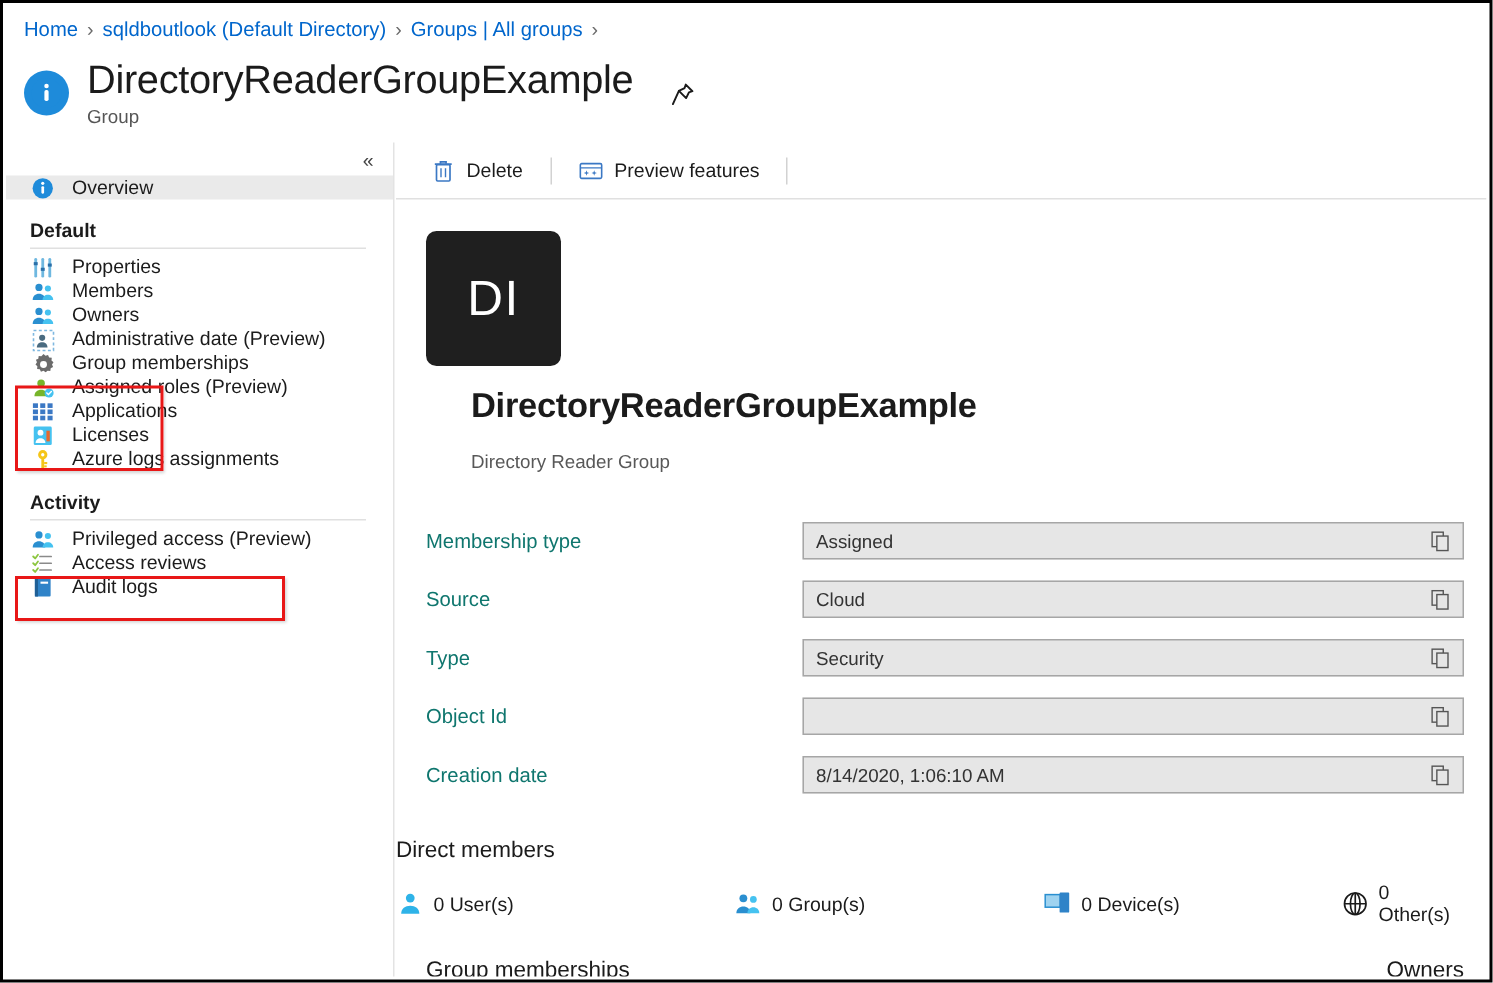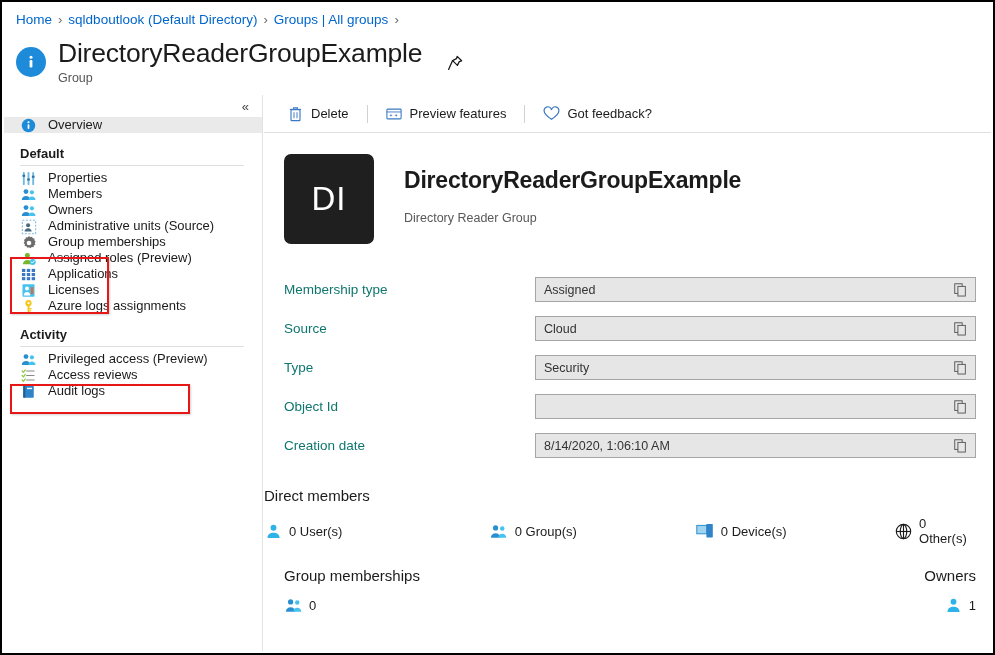--- a/index.html
+++ b/index.html
@@ -120,20 +120,21 @@
     font-size: 13px; color: #1b1b1b; cursor: pointer;
     padding: 3px 4px;
   }
   .tb-icon { width: 17px; height: 17px; display:flex; align-items:center; justify-content:center; flex:none; }
   .tb-sep { width: 1px; height: 18px; background: #d2d2d2; margin: 0 14px; }
 
   
   .group-head {
     display: flex; align-items: flex-start;
     padding: 21px 0 0 20px;
+    flex-direction: column;
   }
   .avatar {
     width: 90px; height: 90px; border-radius: 7px;
     background: #1f1f1f; color: #fff;
     display: flex; align-items: center; justify-content: center;
     font-size: 33px; font-weight: 300; letter-spacing: 1px;
     flex: none;
   }
   .group-meta { margin-left: 30px; padding-top: 13px; }
   .group-name {
@@ -285,21 +286,21 @@
     </div>
 
     <div class="nav-item">
       <span class="nav-icon">
         <svg width="16" height="16" viewBox="0 0 18 18">
           <rect x="1.5" y="1.5" width="15" height="15" fill="none" stroke="#7fb8e0" stroke-width="1.2" stroke-dasharray="2.2 1.8"></rect>
           <circle cx="8" cy="7" r="2.3" fill="#4a6b80"></circle>
           <path d="M4 14.2 c0-2.4 1.8-3.8 4-3.8 s4 1.4 4 3.8 z" fill="#4a6b80"></path>
         </svg>
       </span>
-      <span class="nav-label">Administrative units (Source)</span>
+      <span class="nav-label">Administrative date (Preview)</span>
     </div>
 
     <div class="nav-item">
       <span class="nav-icon">
         <svg width="16" height="16" viewBox="0 0 18 18">
           <path d="M9 1.2 l1.5 1.3 1.9-.6 .8 1.8 2 .3 -.2 2 1.5 1.3 -1.1 1.7 .8 1.9 -1.8 .9 -.3 2 -2-.2 -1.5 1.3 -1.6-1.2 -1.9 .7 -.9-1.8 -2-.3 .2-2 -1.4-1.3 1.1-1.7 -.8-1.9 1.8-.8 .3-2 2 .2 z" fill="#6b6b6b"></path>
           <circle cx="9" cy="9" r="2.6" fill="#fff"></circle>
         </svg>
       </span>
       <span class="nav-label">Group memberships</span>
@@ -432,28 +433,20 @@
           <svg width="16" height="14" viewBox="0 0 18 15">
             <rect x="1" y="2" width="16" height="11" rx="1" fill="none" stroke="#3b78c4" stroke-width="1.2"></rect>
             <line x1="1" y1="5.2" x2="17" y2="5.2" stroke="#3b78c4" stroke-width="1"></line>
             <path d="M5.6 7 l.5 1.5 1.5 .5 -1.5 .5 -.5 1.5 -.5-1.5 -1.5-.5 1.5-.5 z" fill="#3b78c4"></path>
             <path d="M11.4 7 l.5 1.5 1.5 .5 -1.5 .5 -.5 1.5 -.5-1.5 -1.5-.5 1.5-.5 z" fill="#3b78c4"></path>
           </svg>
         </span>
         <span>Preview features</span>
       </div>
       <div class="tb-sep"></div>
-      <div class="tb-btn">
-        <span class="tb-icon">
-          <svg width="17" height="15" viewBox="0 0 18 16">
-            <path d="M9 14.2 C3.6 10.6 1.2 8.2 1.2 5.6 A3.9 3.9 0 0 1 9 4 a3.9 3.9 0 0 1 7.8 1.6 c0 2.6-2.4 5-7.8 8.6 z" fill="none" stroke="#3b78c4" stroke-width="1.3" stroke-linejoin="round"></path>
-          </svg>
-        </span>
-        <span>Got feedback?</span>
-      </div>
     </div>
 
     <div class="group-head">
       <div class="avatar">DI</div>
       <div class="group-meta">
         <div class="group-name">DirectoryReaderGroupExample</div>
         <div class="group-desc">Directory Reader Group</div>
       </div>
     </div>
 

